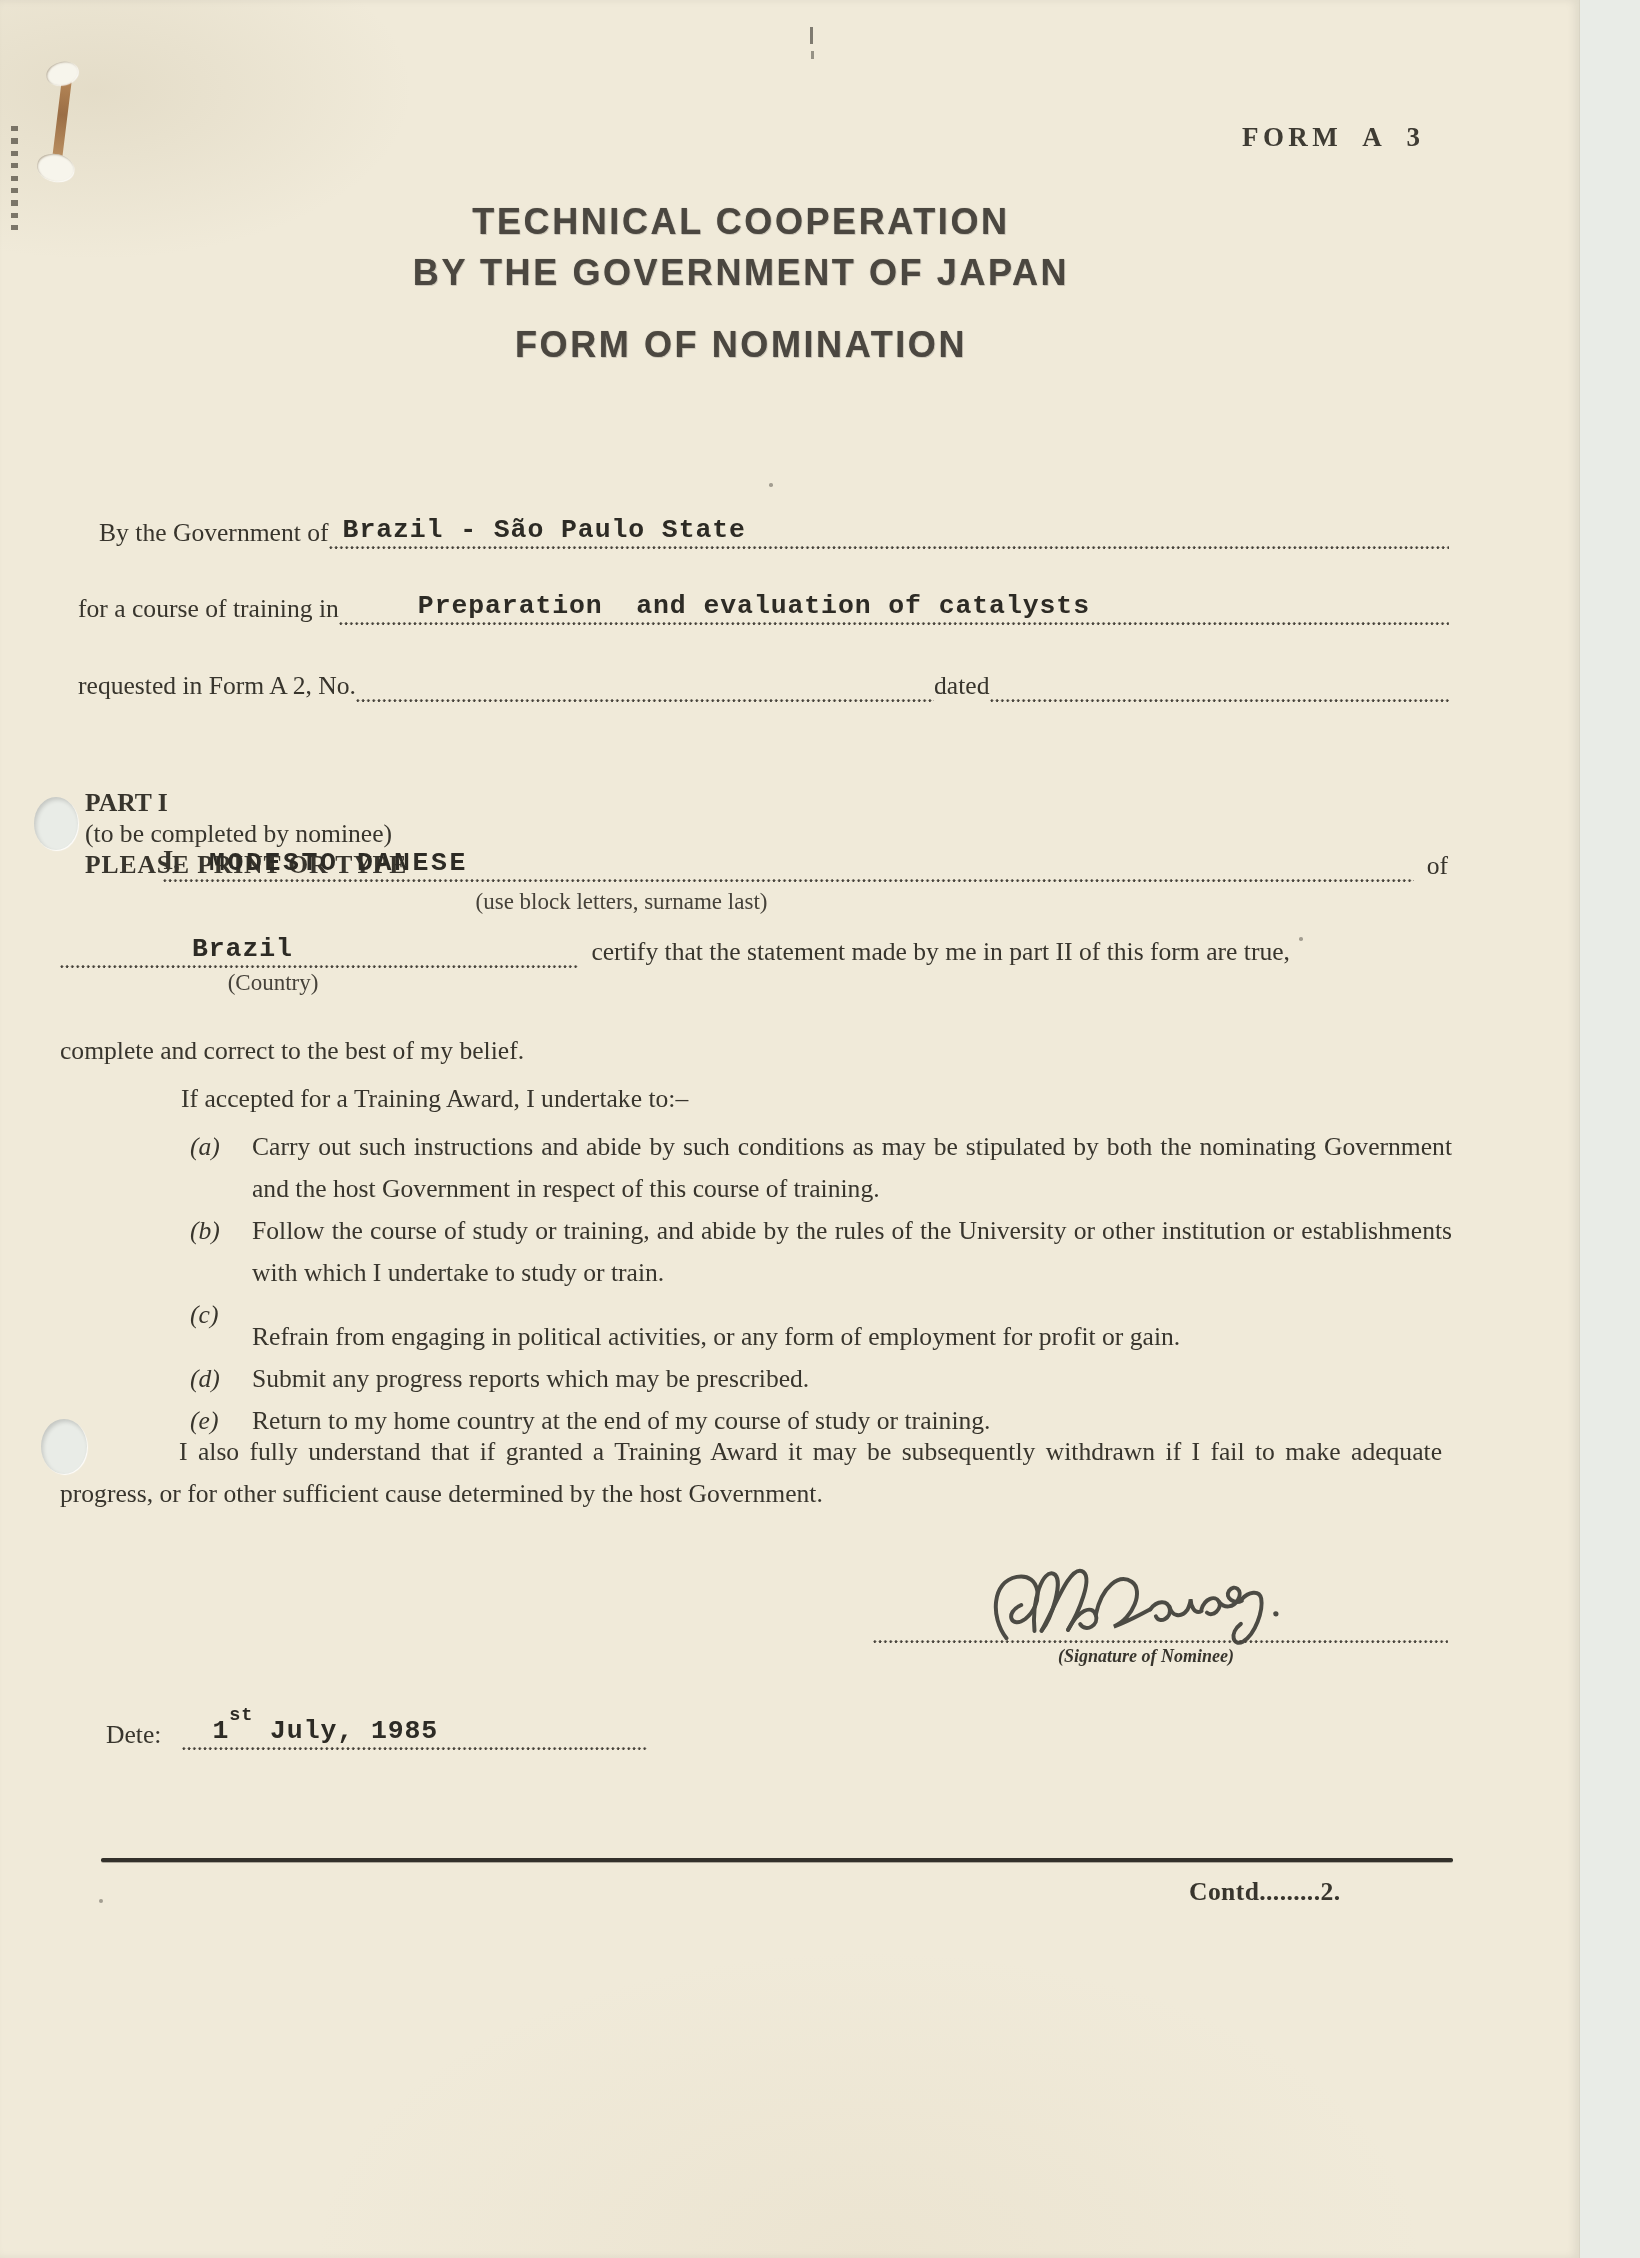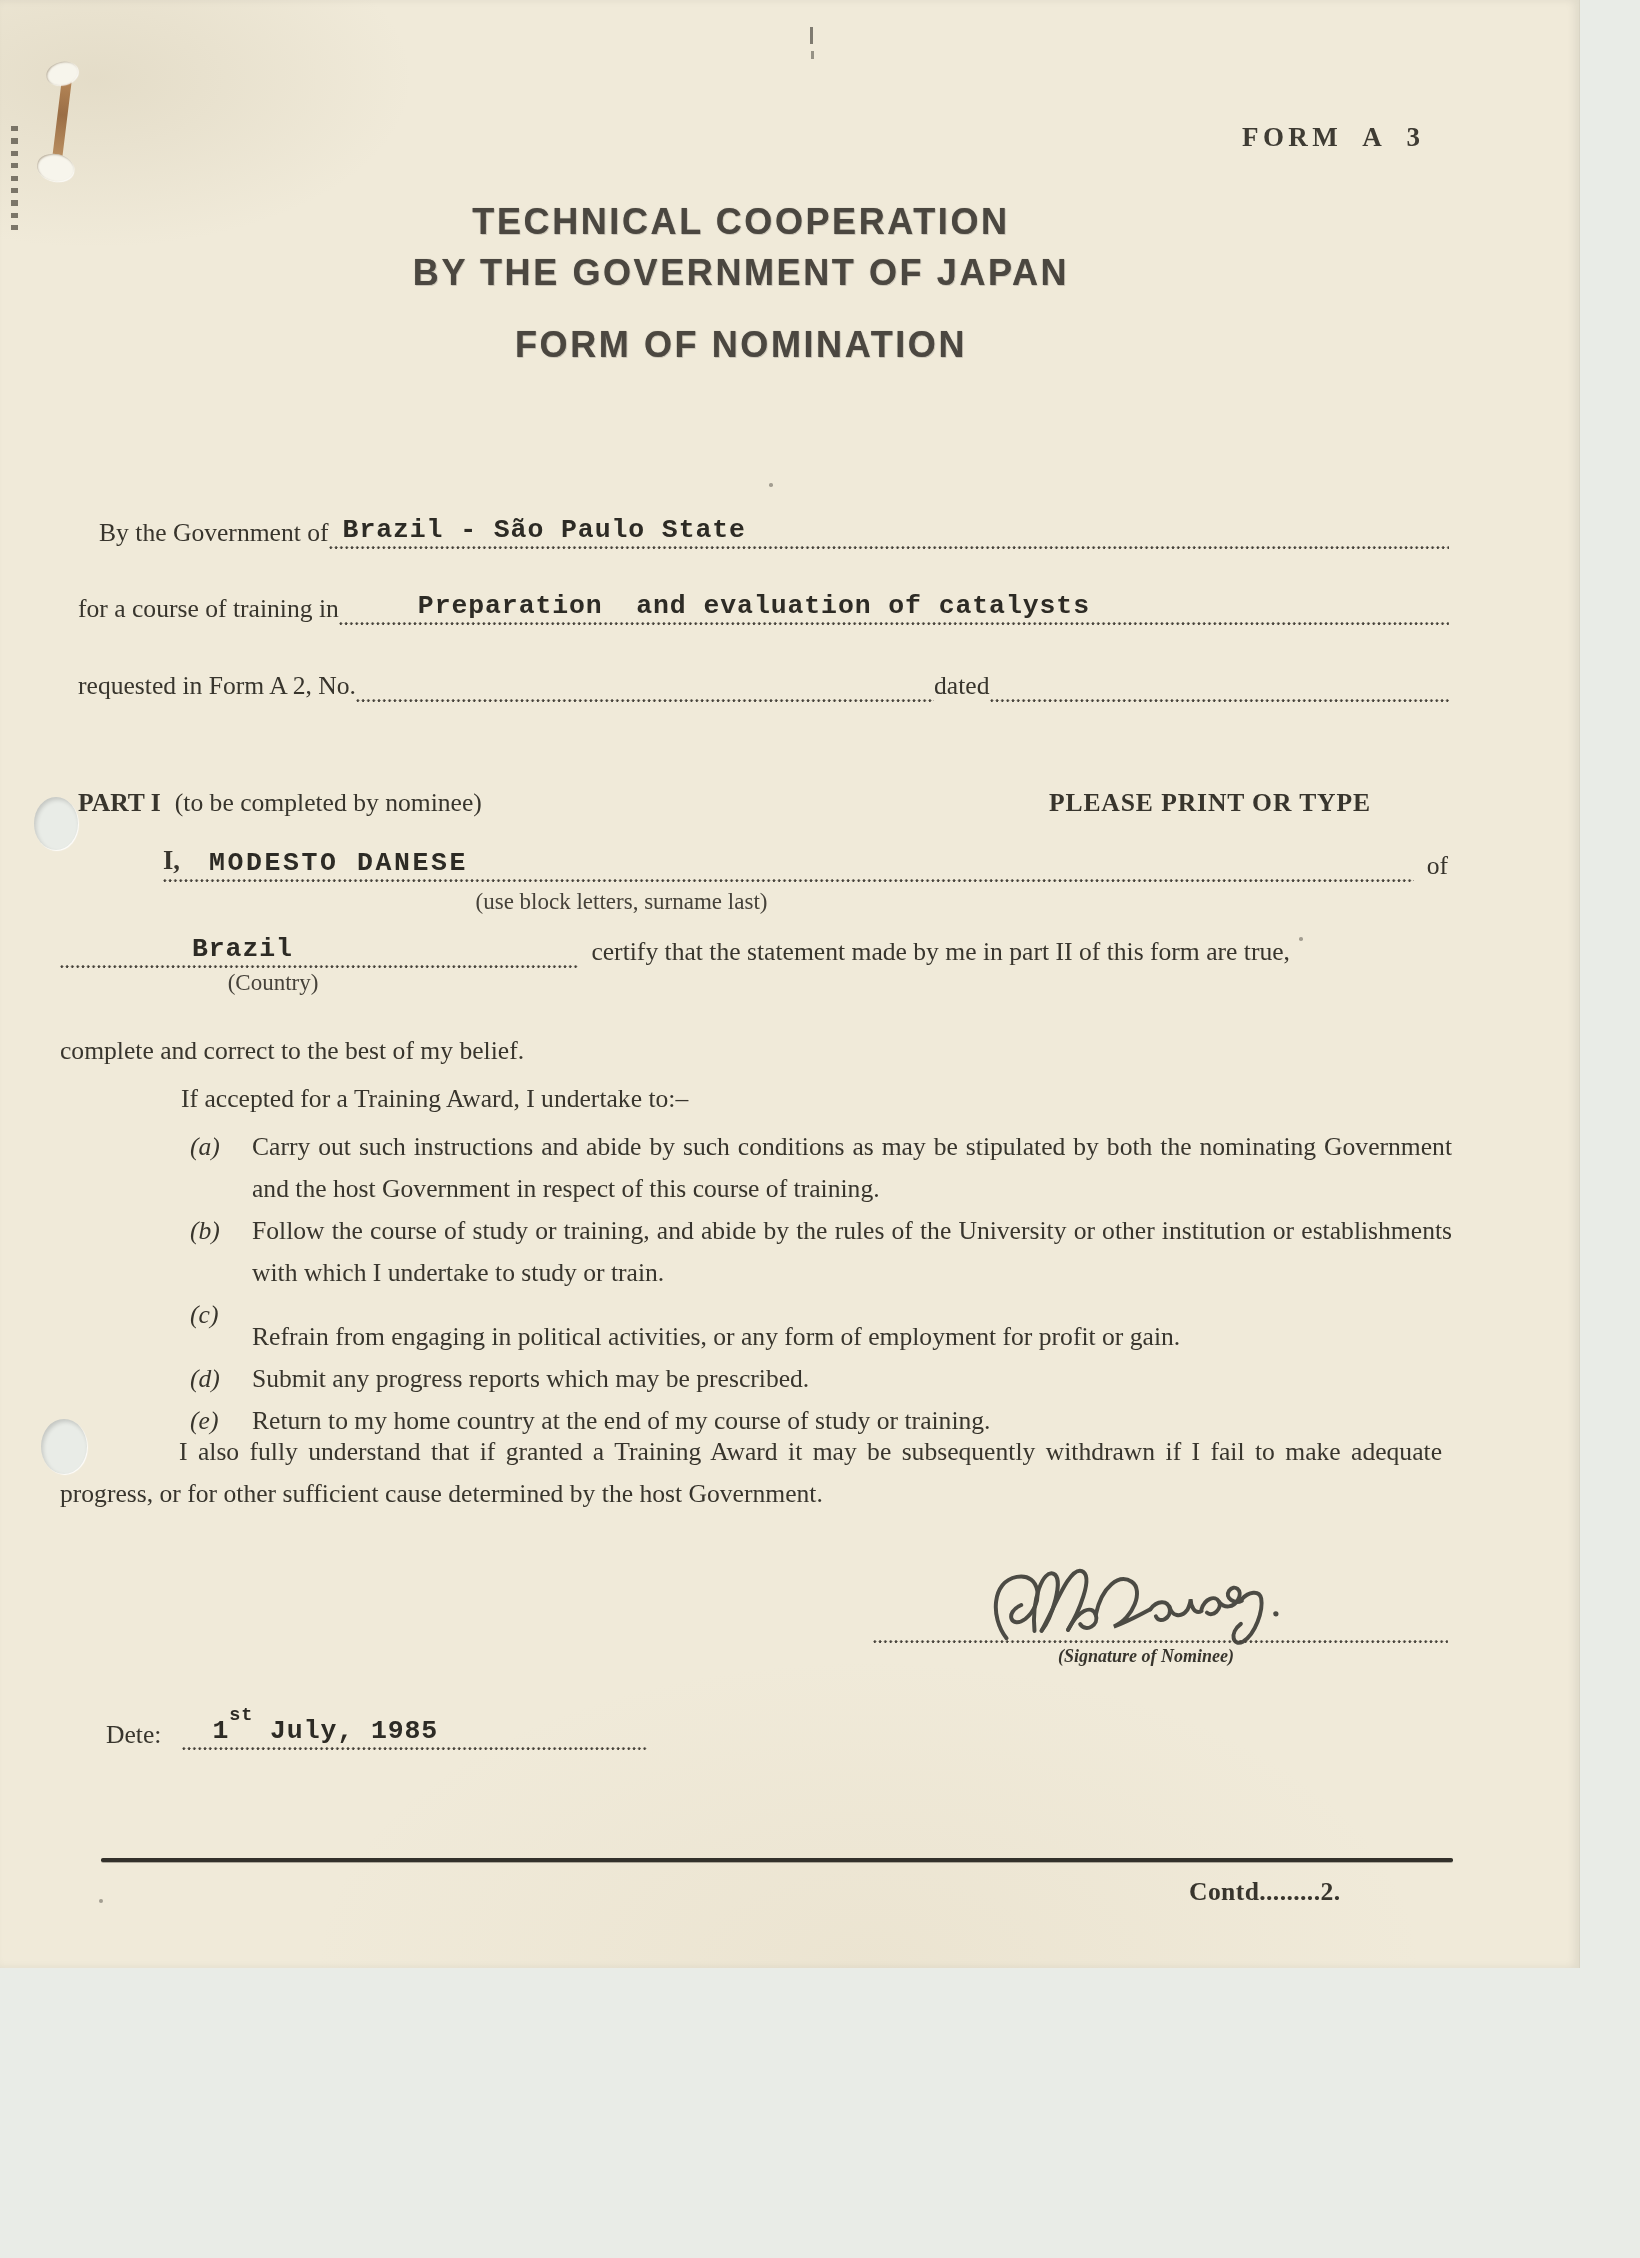--- a/index.html
+++ b/index.html
@@ -5,21 +5,21 @@
   * { margin:0; padding:0; box-sizing:border-box; }
   html,body { width:1641px; height:2258px; }
   body {
     position:relative;
     background:var(--scanner,#e9ece7);
     font-family:"Liberation Serif","DejaVu Serif",serif;
     color:var(--ink,#38352d);
     overflow:hidden;
   }
   .paper {
-    position:absolute; left:0; top:0; width:1580px; height:1968px;
+    position:absolute; left:0; top:0; width:1580px; height:2258px;
     background:
       radial-gradient(529px 282px at 6% 4%, rgba(185,172,140,.22), transparent 60%),
       radial-gradient(794px 441px at 55% 100%, rgba(208,192,160,.14), transparent 70%),
       var(--paper,#f0ead9);
     box-shadow: inset -4.4px 0 8px rgba(0,0,0,.07);
     border-right:0.9px solid #d9d4c4;
     padding-left:24px;
   }
   
   .punch-hole {
@@ -145,21 +145,21 @@
     </span>
   </div>
 
   <div class="frow" style="left:78px; top:665px; width:1371px;">
     <span class="lbl">requested in Form A 2, No.</span>
     <span class="dotline" style="flex:1.95;"></span>
     <span class="lbl">dated</span>
     <span class="dotline" style="flex:1.55;"></span>
   </div>
 
-  <div class="frow" style="left:78px; top:788px; width:1371px; align-items:baseline;">
+  <div class="frow" style="left:71px; top:788px; width:1371px; align-items:baseline;flex-direction:column;">
     <span class="lbl bold">PART I</span>
     <span class="lbl" style="margin-left:14px;">(to be completed by nominee)</span>
     <span style="flex:1;"></span>
     <span class="lbl bold" style="margin-right:78px; letter-spacing:0.9px;">PLEASE PRINT OR TYPE</span>
   </div>
 
   <div class="frow" style="left:163px; top:845px; width:1285px;">
     <span class="dotline">
       <span class="lbl bold" style="position:absolute; left:0; bottom:5.3px; font-size:26.5px;">I,</span>
       <span class="typed" style="left:46px; letter-spacing:2.6px;">MODESTO DANESE</span>

